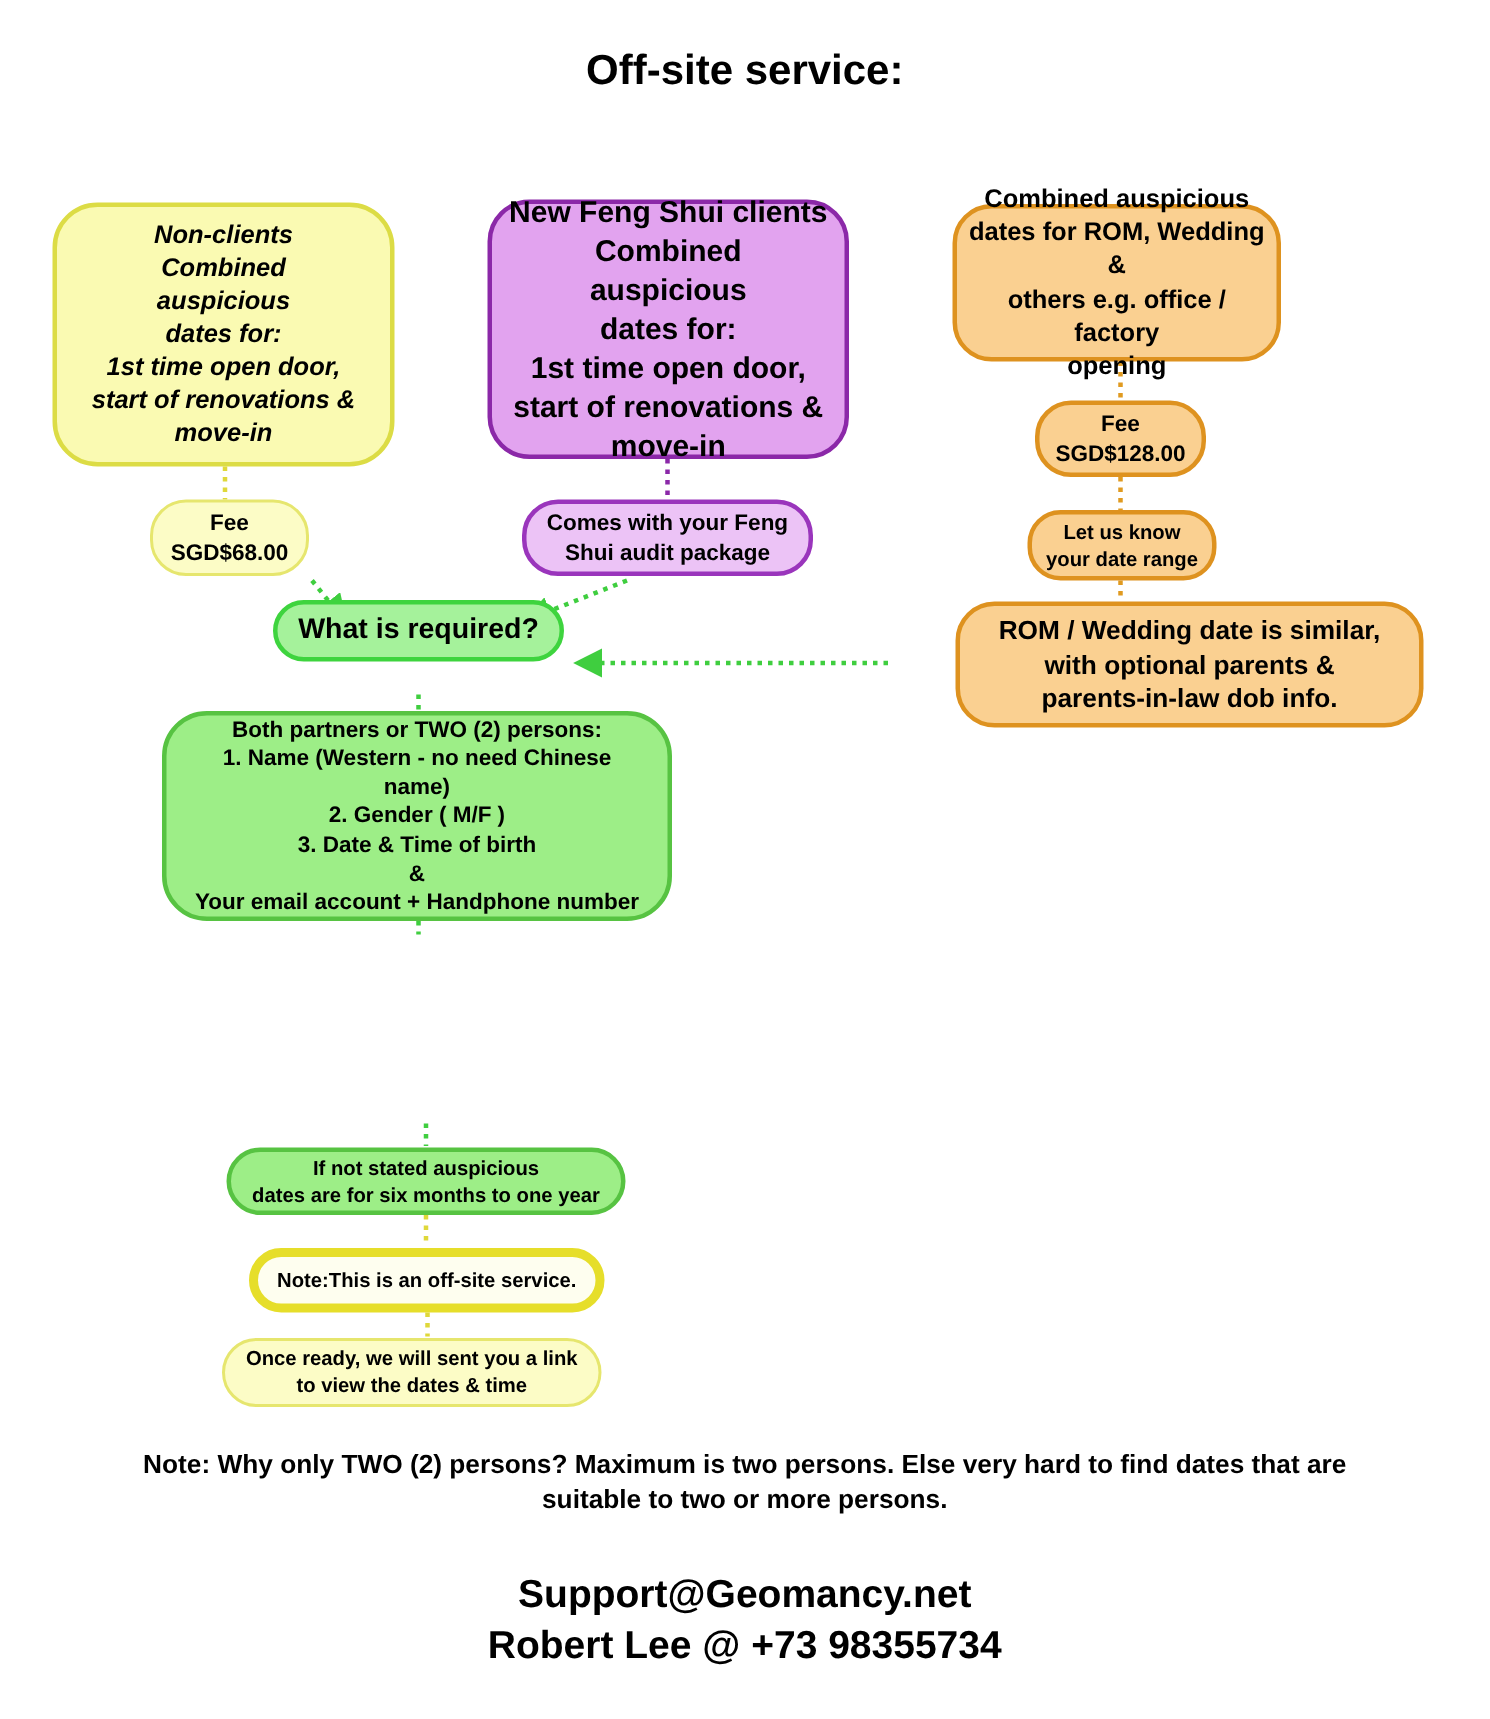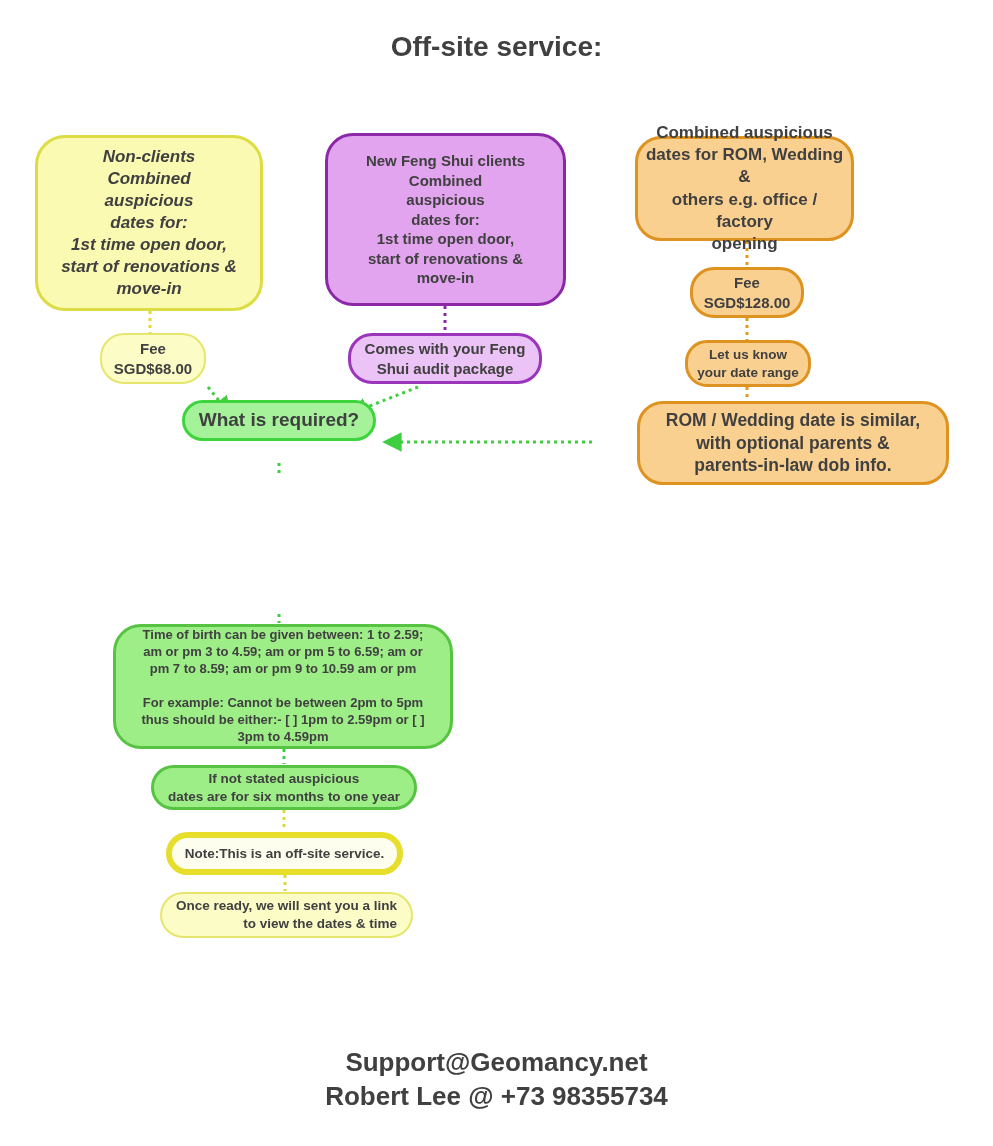--- a/index.html
+++ b/index.html
@@ -2,21 +2,21 @@
 <html><head>
 <meta charset="utf-8">
 <style>
   html,body{margin:0;padding:0;background:#ffffff;}
   #canvas{
     position:relative;
     width:993px;height:1146px;
     background:#ffffff;
     font-family:"Liberation Sans",sans-serif;
     font-weight:bold;
-    color:#404040;
+    color:#000000;
     overflow:hidden;
   }
   .title{
     position:absolute;left:0;right:0;top:28px;
     text-align:center;font-size:28px;line-height:1.35;
   }
   svg.connectors{
     position:absolute;left:0;top:0;width:993px;height:1146px;
     pointer-events:none;
   }
@@ -35,32 +35,32 @@
   .yellow-pill{background:#FCFCC6;border:2px solid #E6E66E;}
   .purple-box{background:#E2A3EF;border:3px solid #8B28A8;}
   .purple-pill{background:#ECC3F6;border:3px solid #9A35BC;}
   .orange-box{background:#FAD091;border:3px solid #DE921F;}
   .green-box{background:#9DEE87;border:3px solid #57C342;}
   .green-pill{background:#A5F29B;border:3px solid #3ED43E;}
   .note-pill{background:#FEFEEF;border:6px solid #E6DE2A;}
 
   #non-clients-box{left:35px;top:135px;width:228px;height:176px;font-size:17px;border-radius:30px;font-style:italic;}
   #fee-68-pill{left:100px;top:333px;width:106px;height:51px;font-size:15px;border-radius:24px;}
-  #feng-shui-box{left:325px;top:133px;width:241px;height:173px;font-size:15px;border-radius:28px;}
+  #feng-shui-box{left:325px;top:133px;width:241px;height:173px;font-size:20px;border-radius:28px;}
   #audit-package-pill{left:348px;top:333px;width:194px;height:51px;font-size:15px;border-radius:24px;}
   #rom-box{left:611px;top:136px;width:219px;height:105px;font-size:17px;border-radius:26px;margin-left:24px;}
   #fee-128-pill{left:690px;top:267px;width:114px;height:51px;font-size:15px;border-radius:24px;}
   #date-range-pill{left:685px;top:340px;width:126px;height:47px;font-size:13.5px;border-radius:22px;}
   #what-required-pill{left:182px;top:400px;width:194px;height:41px;font-size:19px;border-radius:21px;}
   #rom-similar-box{left:593px;top:401px;width:312px;height:84px;font-size:17.5px;border-radius:26px;margin-left:44px;}
   #requirements-box{left:108px;top:474px;width:340px;height:140px;font-size:15px;border-radius:30px;line-height:1.28;}
   #time-of-birth-box{left:113px;top:624px;width:340px;height:125px;font-size:13px;border-radius:28px;line-height:1.3;}
   #six-months-pill{left:151px;top:765px;width:266px;height:45px;font-size:13.5px;border-radius:23px;}
   #offsite-note-pill{left:166px;top:832px;width:237px;height:43px;font-size:13.5px;border-radius:22px;}
-  #link-pill{left:160px;top:892px;width:253px;height:46px;font-size:13.5px;border-radius:23px;text-align:right;}
+  #link-pill{left:148px;top:892px;width:253px;height:46px;font-size:13.5px;border-radius:23px;}
 
   .bottom-note{
     position:absolute;left:0;right:0;top:965px;
     text-align:center;font-size:17.5px;line-height:1.3;white-space:pre-line;
   }
   .footer{
     position:absolute;left:0;right:0;top:1046px;
     text-align:center;font-size:26px;line-height:1.3;
   }
 </style>
@@ -120,33 +120,35 @@
 opening</div>
   <div class="node orange-box" id="fee-128-pill">Fee
 SGD$128.00</div>
   <div class="node orange-box" id="date-range-pill">Let us know
 your date range</div>
   <div class="node orange-box" id="rom-similar-box">ROM / Wedding date is similar,
 with optional parents &amp;
 parents-in-law dob info.</div>
 
   <div class="node green-pill" id="what-required-pill">What is required?</div>
-  <div class="node green-box" id="time-of-birth-box">Time of birth can be given between: 1 to 2.59;
-am or pm 3 to 4.59; am or pm 5 to 6.59; am or
-pm 7 to 8.59; am or pm 9 to 10.59 am or pm
-
-For example: Cannot be between 2pm to 5pm
-thus should be either:- [ ] 1pm to 2.59pm or [ ]
-3pm to 4.59pm</div>
+  <div class="node green-box" id="requirements-box">Both partners or TWO (2) persons:
+1. Name (Western - no need Chinese
+name)
+2. Gender ( M/F )
+3. Date &amp; Time of birth
+&amp;
+Your email account + Handphone number</div>
   <div class="node green-box" id="six-months-pill">If not stated auspicious
 dates are for six months to one year</div>
 
   <div class="node note-pill" id="offsite-note-pill">Note:This is an off-site service.</div>
   <div class="node yellow-pill" id="link-pill">Once ready, we will sent you a link
 to view the dates &amp; time</div>
 
+  <div class="bottom-note">Note: Why only TWO (2) persons? Maximum is two persons. Else very hard to find dates that are
+suitable to two or more persons.</div>
 
   <div class="footer">
     <div>Support@Geomancy.net</div>
     <div>Robert Lee @ +73 98355734</div>
   </div>
 
 </div>
 
 </body></html>

